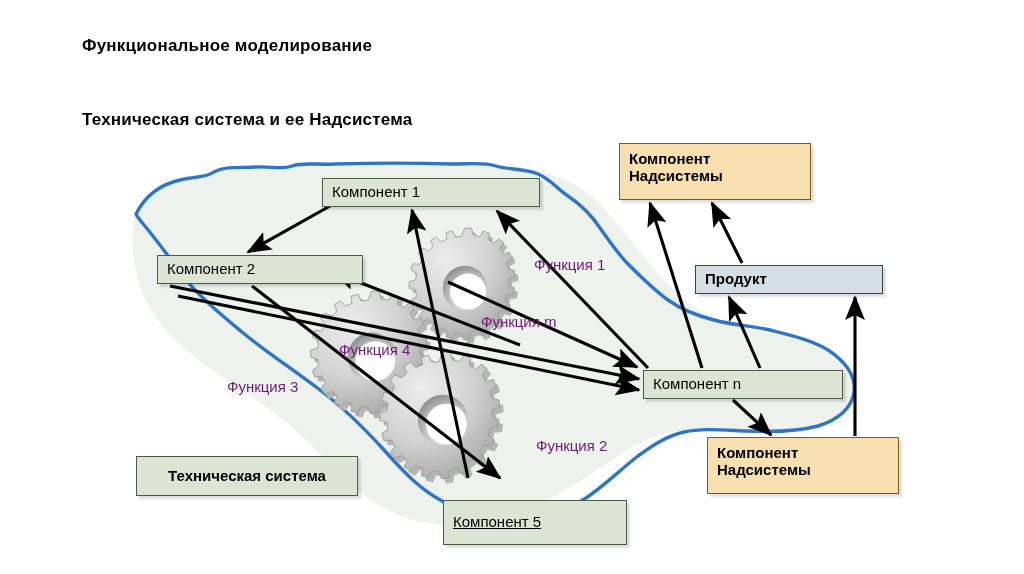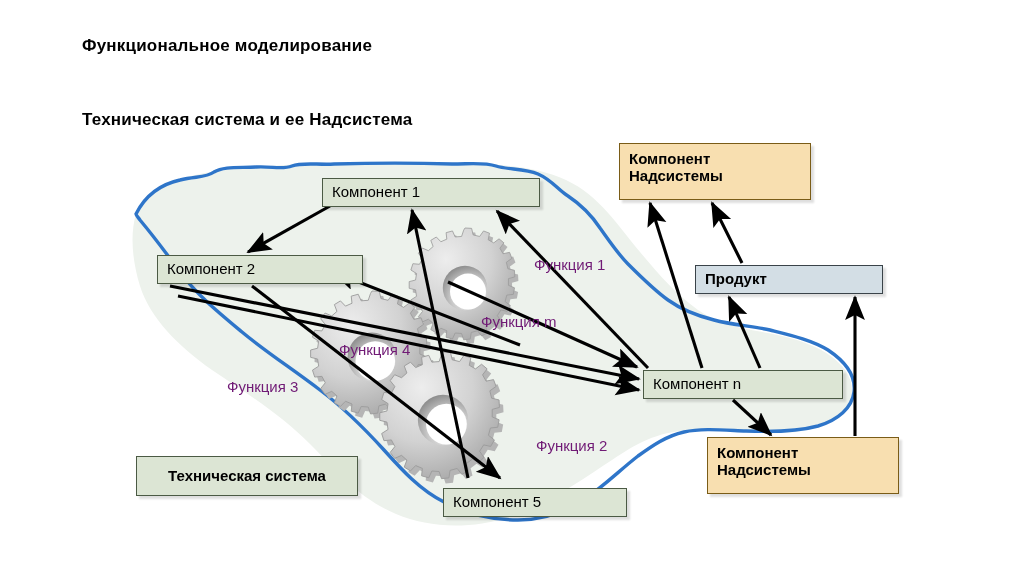--- a/index.html
+++ b/index.html
@@ -229,21 +229,21 @@
   <div class="fn-label" style="left:534px; top:256px;">Функция 1</div>
   <div class="fn-label" style="left:481px; top:313px;">Функция m</div>
   <div class="fn-label" style="left:339px; top:341px;">Функция 4</div>
   <div class="fn-label" style="left:227px; top:378px;">Функция 3</div>
   <div class="fn-label" style="left:536px; top:437px;">Функция 2</div>
 
   <div class="node green" style="left:322px; top:178px; width:218px; height:29px;">Компонент 1</div>
 
   <div class="node green" style="left:157px; top:255px; width:206px; height:29px;">Компонент 2</div>
 
-  <div class="node green" style="left:443px; top:488px; width:184px; height:29px;">Компонент 5</div>
+  <div class="node green" style="left:443px; top:500px; width:184px; height:45px;text-decoration:underline;">Компонент 5</div>
 
   <div class="node green" style="left:643px; top:370px; width:200px; height:29px;">Компонент n</div>
 
   <div class="node bluegray" style="left:695px; top:265px; width:188px; height:29px;">Продукт</div>
 
   <div class="node tan" style="left:609px; top:143px; width:192px; height:57px;">Компонент
 Надсистемы</div>
 
   <div class="node tan" style="left:697px; top:437px; width:192px; height:57px;">Компонент
 Надсистемы</div>

